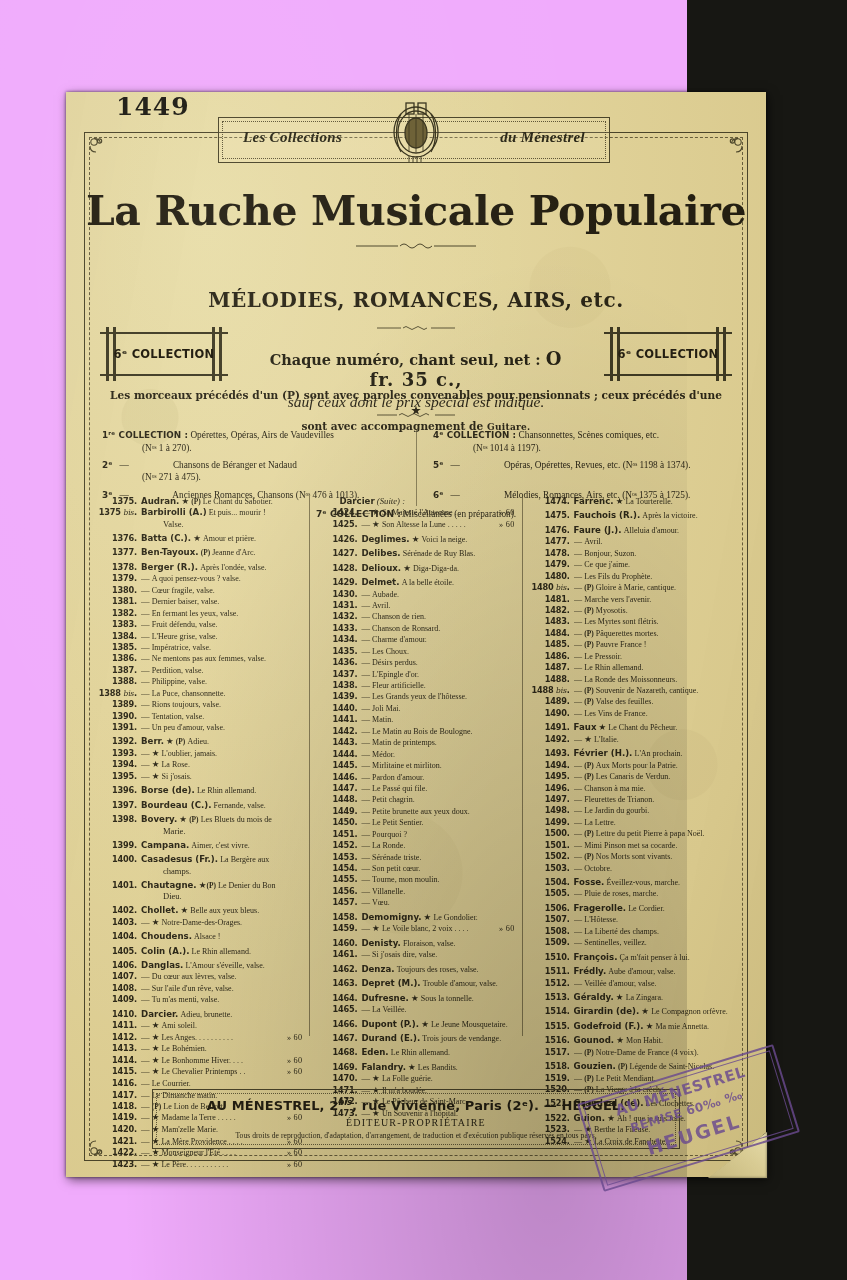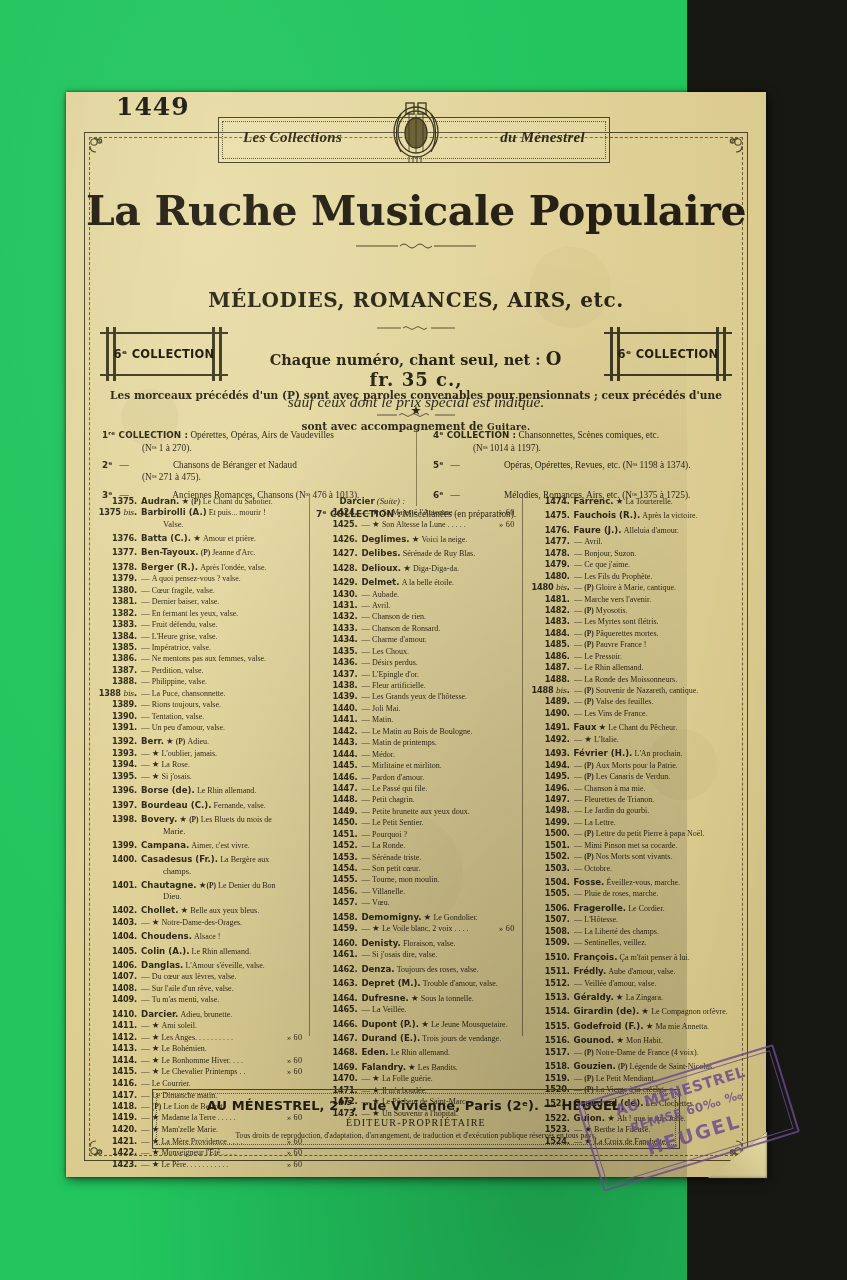--- a/index.html
+++ b/index.html
@@ -1,21 +1,21 @@
 <!DOCTYPE html>
 <html><head>
 <meta charset="utf-8">
 <style>
   html,body{margin:0;padding:0;}
   body{
     width:847px;height:1280px;overflow:hidden;
     background:#171713;
     font-family:"Liberation Serif",serif;
   }
-  .scan{position:relative;width:687px;height:1280px;background:#22c55e;}
+  .scan{position:relative;width:687px;height:1280px;background:#f0abfc;}
   .scan::after{
     content:"";position:absolute;inset:0;pointer-events:none;
     background:
       radial-gradient(ellipse at 30% 20%, rgba(255,255,255,.05), transparent 60%),
       radial-gradient(ellipse at 80% 90%, rgba(0,0,0,.22), transparent 55%);
   }
   
   .sheet{
     position:absolute;left:66px;top:92px;width:700px;height:1085px;
     background:

